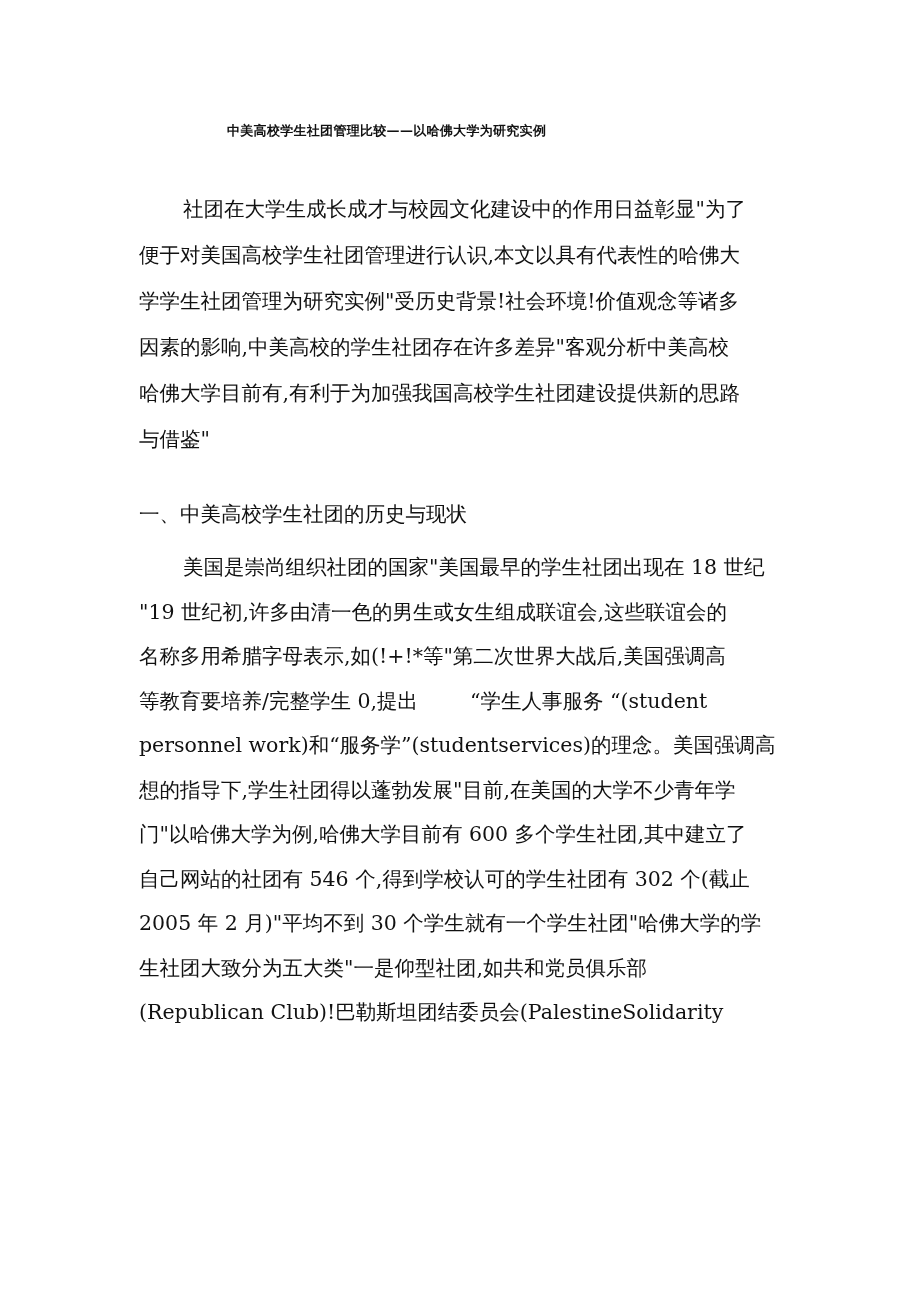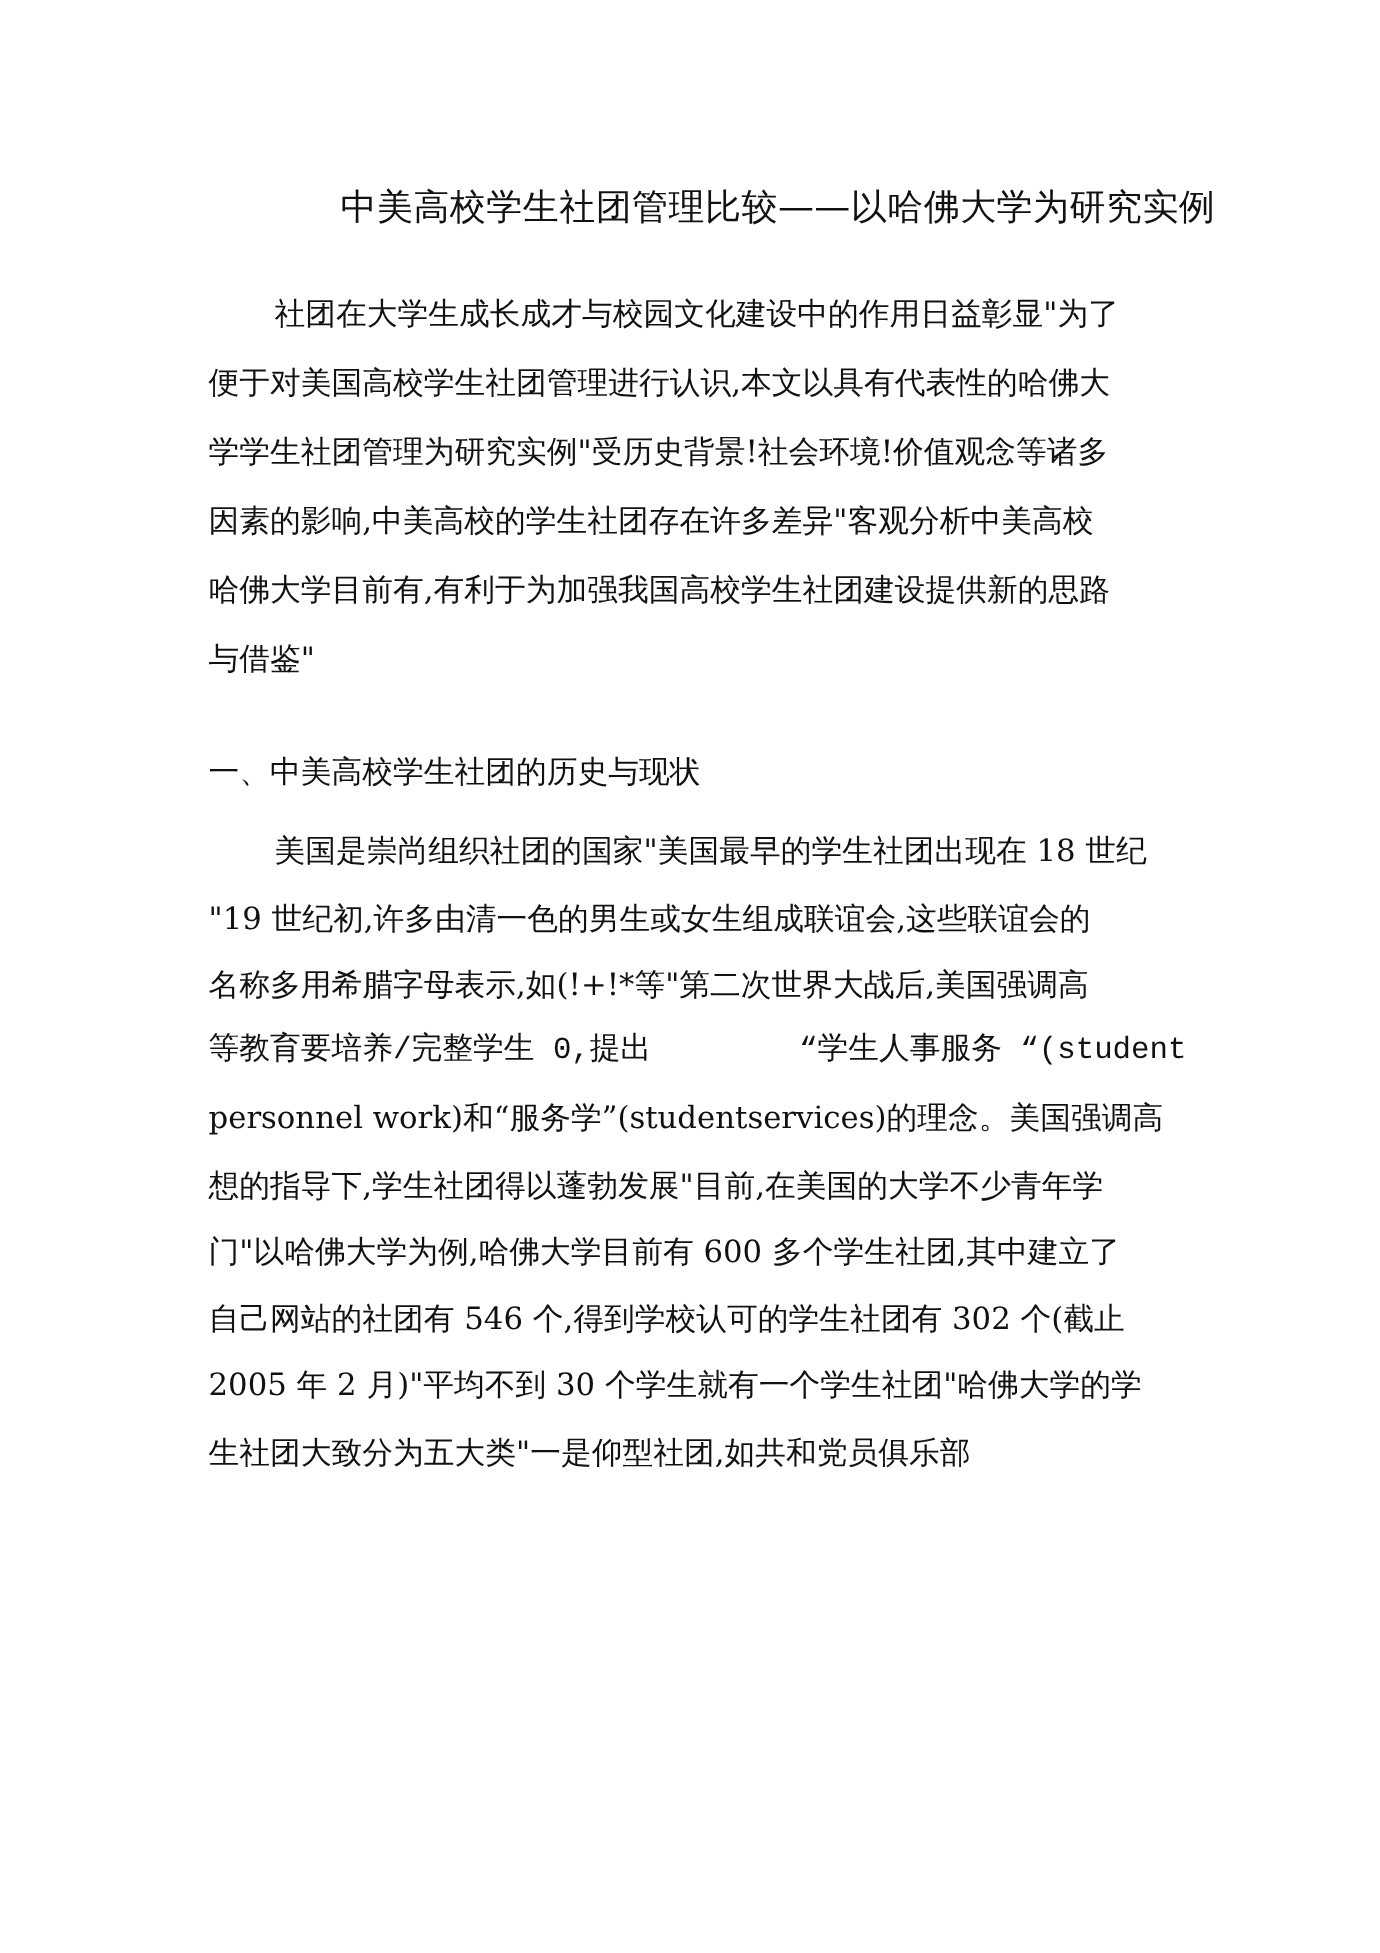--- a/index.html
+++ b/index.html
@@ -20,22 +20,22 @@
     left: 139px;
     top: 0;
     width: 655px;
   }
   .title {
     position: absolute;
     left: 88px;
     top: 122px;
     width: 600px;
     font-family: "DejaVu Sans", "Liberation Sans", sans-serif;
-    font-weight: normal;
-    font-size: 24px;
+    font-weight: bold;
+    font-size: 13px;
     letter-spacing: 0.3px;
     white-space: nowrap;
   }
   .para {
     position: absolute;
     left: 0;
     width: 655px;
     font-size: 20.5px;
     line-height: 46px;
     text-align: justify;
@@ -78,22 +78,23 @@
     <span class="line">哈佛大学目前有,有利于为加强我国高校学生社团建设提供新的思路</span>
     <span class="line">与借鉴"</span>
   </div>
 
   <div class="section-heading">一、中美高校学生社团的历史与现状</div>
 
   <div class="para body1">
     <span class="line indent">美国是崇尚组织社团的国家"美国最早的学生社团出现在 18 世纪</span>
     <span class="line">"19 世纪初,许多由清一色的男生或女生组成联谊会,这些联谊会的</span>
     <span class="line">名称多用希腊字母表示,如(!+!*等"第二次世界大战后,美国强调高</span>
-    <span class="line" style="white-space:pre;font-family:Liberation Mono, monospace;">等教育要培养/完整学生 0,提出        “学生人事服务 “(student</span>
+    <span class="line" style="white-space:pre;">等教育要培养/完整学生 0,提出        “学生人事服务 “(student</span>
     <span class="line">personnel work)和“服务学”(studentservices)的理念。美国强调高</span>
     <span class="line">想的指导下,学生社团得以蓬勃发展"目前,在美国的大学不少青年学</span>
     <span class="line">门"以哈佛大学为例,哈佛大学目前有 600 多个学生社团,其中建立了</span>
     <span class="line">自己网站的社团有 546 个,得到学校认可的学生社团有 302 个(截止</span>
     <span class="line">2005 年 2 月)"平均不到 30 个学生就有一个学生社团"哈佛大学的学</span>
     <span class="line">生社团大致分为五大类"一是仰型社团,如共和党员俱乐部</span>
+    <span class="line">(Republican Club)!巴勒斯坦团结委员会(PalestineSolidarity</span>
   </div>
 
 </div>
 
 </body></html>

